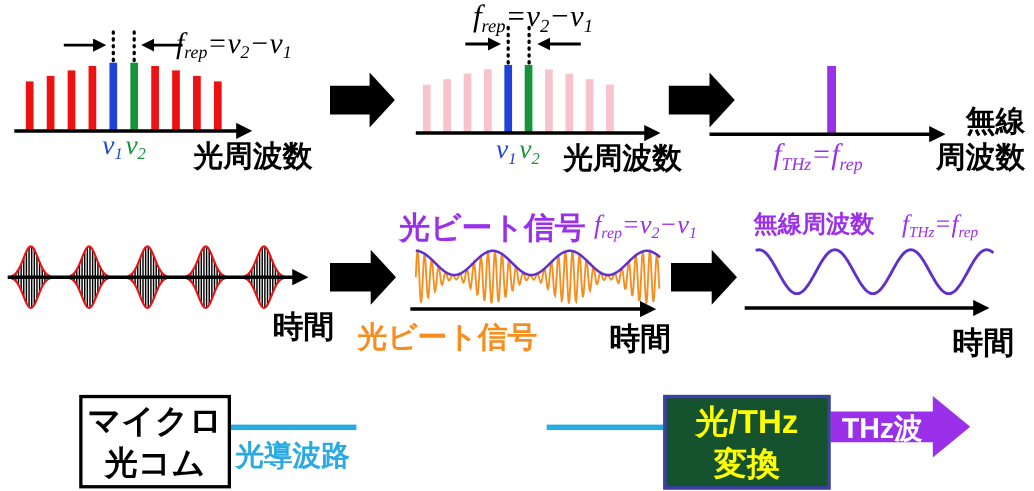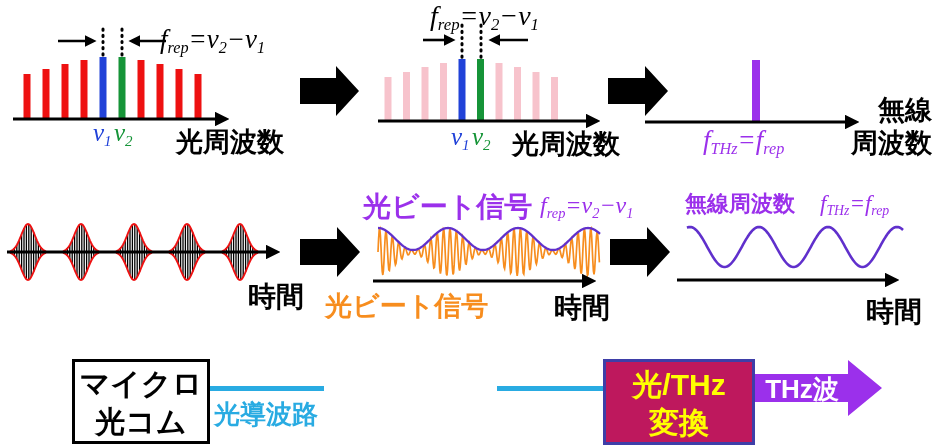--- a/index.html
+++ b/index.html
@@ -222,20 +222,20 @@
     <div class="bl">マイクロ</div>
     <div class="bl">光コム</div>
   </div>
 
   <div class="cyanline" id="cyan1" style="left: 210px; top: 386px; width: 114px; background: rgb(41, 171, 226);"></div>
   <div class="abs jp" style="left:214px;top:397px;font-size:26px;color:#29ABE2;">光導波路</div>
 
 
   <div class="cyanline" id="cyan2" style="left: 497px; top: 386px; width: 106px; background: rgb(41, 171, 226);"></div>
 
-  <div class="box" id="convBox" style="left: 603px; top: 347px; width: 146px; height: 80px; background: #be185d; border-color: rgb(62, 62, 168);">
+  <div class="box" id="convBox" style="left: 603px; top: 347px; width: 146px; height: 80px; background: #14532d; border-color: rgb(62, 62, 168);">
     <div class="bl" id="convL1" style="color: rgb(255, 255, 0);">光/THz</div>
     <div class="bl" id="convL2" style="color: rgb(255, 255, 0);">変換</div>
   </div>
 
   <div class="abs jp" style="left:756px;top:372px;width:92px;text-align:center;font-size:26px;color:#fff;">THz波</div>
 
 </div>
 
 </body></html>

